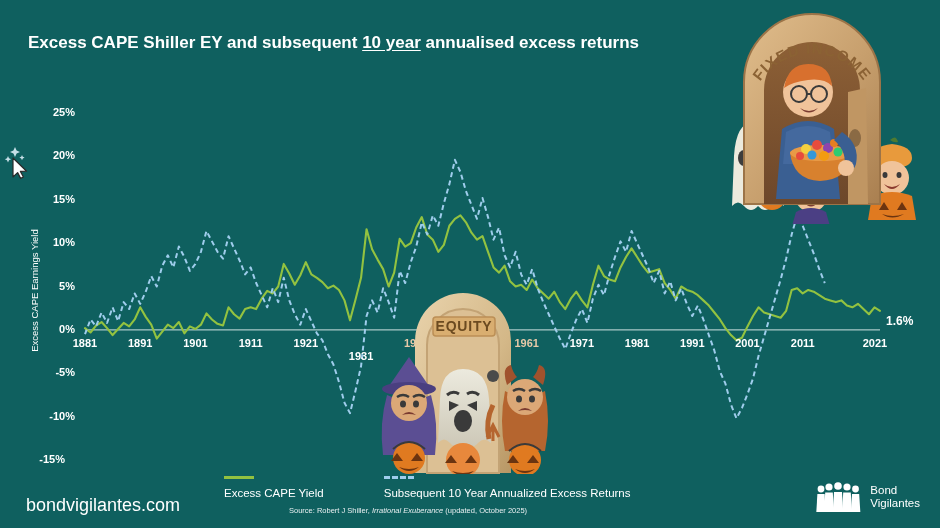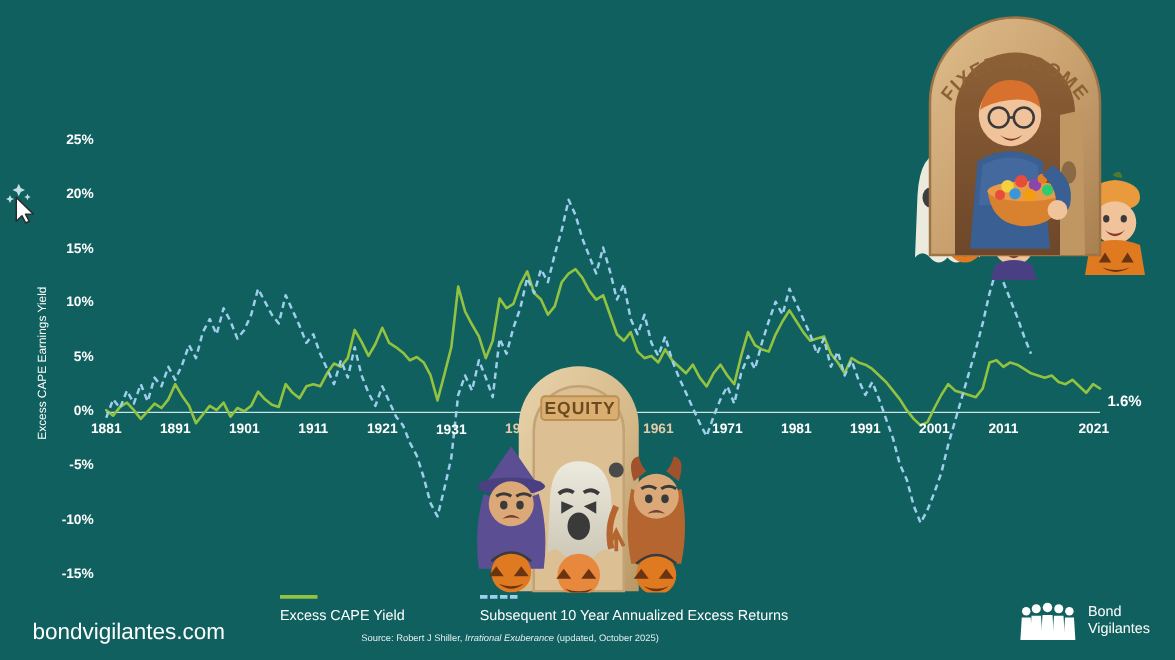--- a/index.html
+++ b/index.html
@@ -121,47 +121,50 @@
   #illo-fixed-income { right: 14px; top: 4px; width: 210px; height: 205px; z-index: 25; }
   #illo-equity { left: 371px; top: 281px; width: 190px; height: 193px; z-index: 30; }
 
   
   #cursor { position: absolute; left: 2px; top: 144px; z-index: 60; }
 </style>
 </head>
 <body>
 
 <div id="title-block">
+  <div id="chart-subtitle">
+    <span>Excess CAPE Shiller EY and subsequent </span><span class="underlined">10 year</span><span> annualised excess returns</span>
+  </div>
 </div>
 
 <div id="plot-wrap">
   <svg id="plot-svg" width="940" height="528">
     <line id="zero-line" x1="85" y1="329.9" x2="880" y2="329.9" stroke="#cfe3e2" stroke-width="1"></line>
     <path id="series-cape" fill="none" stroke="#93c240" stroke-width="2.1" stroke-linejoin="round" stroke-linecap="round" d="M85.00 328.14 L90.52 332.48 L96.04 325.54 L101.56 322.07 L107.08 328.14 L112.60 335.08 L118.13 329.01 L123.65 322.94 L129.17 326.40 L134.69 319.47 L140.21 307.32 L145.73 316.86 L151.25 324.67 L156.77 338.55 L162.29 331.61 L167.81 324.67 L173.33 328.14 L178.85 322.07 L184.38 333.35 L189.90 326.40 L195.42 329.01 L200.94 324.67 L206.46 313.39 L211.98 319.47 L217.50 323.80 L223.02 325.54 L228.54 307.32 L234.06 314.26 L239.58 318.60 L245.10 309.06 L250.63 307.32 L256.15 309.06 L261.67 298.64 L267.19 290.84 L272.71 293.44 L278.23 286.50 L283.75 263.94 L289.27 273.49 L294.79 284.76 L300.31 275.22 L305.83 262.21 L311.35 274.36 L316.88 277.82 L322.40 282.16 L327.92 288.24 L333.44 285.63 L338.96 289.97 L344.48 300.38 L350.00 320.33 L355.52 299.51 L361.04 277.82 L366.56 229.24 L372.08 249.20 L377.60 259.61 L383.13 269.15 L388.65 286.50 L394.17 272.62 L399.69 238.79 L405.21 246.59 L410.73 243.13 L416.25 227.51 L421.77 217.10 L427.29 234.45 L432.81 239.66 L438.33 251.80 L443.85 244.86 L449.38 225.77 L454.90 218.83 L460.42 215.37 L465.94 222.31 L471.46 232.72 L476.98 239.66 L482.50 236.19 L488.02 251.80 L493.54 267.42 L499.06 272.62 L504.58 265.68 L510.10 281.29 L515.63 286.50 L521.15 284.76 L526.67 289.97 L532.19 279.56 L537.71 288.24 L543.23 293.44 L548.75 298.64 L554.27 291.71 L559.79 302.12 L565.31 309.06 L570.83 298.64 L576.35 291.71 L581.88 300.38 L587.40 307.32 L592.92 284.76 L598.44 265.68 L603.96 276.09 L609.48 279.56 L615.00 281.29 L620.52 267.42 L626.04 257.00 L631.56 248.33 L637.08 257.00 L642.60 265.68 L648.13 272.62 L653.65 270.88 L659.17 269.15 L664.69 283.03 L670.21 289.97 L675.73 298.64 L681.25 286.50 L686.77 289.97 L692.29 291.71 L697.81 295.18 L703.33 300.38 L708.85 305.59 L714.38 312.52 L719.90 319.47 L725.42 328.14 L730.94 335.08 L736.46 340.28 L741.98 337.68 L747.50 326.40 L753.02 316.00 L758.54 307.32 L764.06 312.52 L769.58 314.26 L775.10 316.00 L780.63 317.73 L786.15 310.79 L791.67 289.97 L797.19 288.24 L802.71 293.44 L808.23 289.97 L813.75 291.71 L819.27 295.18 L824.79 298.64 L830.31 300.38 L835.83 302.12 L841.35 300.38 L846.88 305.59 L852.40 307.32 L857.92 303.85 L863.44 309.06 L868.96 314.26 L874.48 307.32 L880.00 310.79"></path>
     <path id="series-ret" fill="none" stroke="#9fcdec" stroke-width="2.0" stroke-dasharray="5 3.5" stroke-linejoin="round" stroke-linecap="butt" d="M85.00 334.21 L90.52 319.47 L96.04 326.40 L101.56 312.52 L107.08 322.94 L112.60 307.32 L118.13 321.20 L123.65 302.12 L129.17 309.06 L134.69 293.44 L140.21 303.85 L145.73 291.71 L151.25 276.09 L156.77 286.50 L162.29 265.68 L167.81 255.27 L173.33 267.42 L178.85 246.59 L184.38 257.00 L189.90 270.88 L195.42 263.94 L200.94 251.80 L206.46 230.98 L211.98 241.39 L217.50 251.80 L223.02 258.74 L228.54 236.19 L234.06 248.33 L239.58 260.48 L245.10 274.36 L250.63 267.42 L256.15 283.03 L261.67 295.18 L267.19 307.32 L272.71 288.24 L278.23 302.12 L283.75 277.82 L289.27 300.38 L294.79 314.26 L300.31 324.67 L305.83 309.06 L311.35 321.20 L316.88 333.35 L322.40 340.28 L327.92 354.17 L333.44 364.57 L338.96 381.93 L344.48 402.75 L350.00 413.15 L355.52 390.60 L361.04 366.31 L366.56 316.00 L372.08 300.38 L377.60 312.52 L383.13 288.24 L388.65 302.12 L394.17 317.73 L399.69 270.88 L405.21 283.03 L410.73 262.21 L416.25 246.59 L421.77 222.31 L427.29 234.45 L432.81 215.37 L438.33 225.77 L443.85 203.22 L449.38 184.13 L454.90 159.85 L460.42 171.99 L465.94 191.07 L471.46 204.96 L476.98 218.83 L482.50 198.01 L488.02 217.10 L493.54 239.66 L499.06 227.51 L504.58 255.27 L510.10 267.42 L515.63 251.80 L521.15 274.36 L526.67 284.76 L532.19 269.15 L537.71 288.24 L543.23 302.12 L548.75 314.26 L554.27 326.40 L559.79 338.55 L565.31 348.96 L570.83 333.35 L576.35 319.47 L581.88 309.06 L587.40 322.94 L592.92 298.64 L598.44 284.76 L603.96 295.18 L609.48 274.36 L615.00 257.00 L620.52 241.39 L626.04 251.80 L631.56 230.98 L637.08 243.13 L642.60 255.27 L648.13 267.42 L653.65 283.03 L659.17 270.88 L664.69 293.44 L670.21 281.29 L675.73 300.38 L681.25 288.24 L686.77 303.85 L692.29 316.00 L697.81 305.59 L703.33 319.47 L708.85 335.08 L714.38 350.69 L719.90 371.51 L725.42 383.66 L730.94 404.48 L736.46 418.36 L741.98 407.95 L747.50 394.07 L753.02 378.45 L758.54 355.90 L764.06 336.81 L769.58 317.73 L775.10 298.64 L780.63 279.56 L786.15 258.74 L791.67 234.45 L797.19 215.37 L802.71 225.77 L808.23 239.66 L813.75 253.53 L819.27 269.15 L824.79 283.03"></path>
   </svg>
   <div id="ylabel">Excess CAPE Earnings Yield</div>
   <div id="ytick-layer">
       <div class="tick-label ytick" style="left: 29px; top: 106px;">25%</div>
       <div class="tick-label ytick" style="left: 29px; top: 149.375px;">20%</div>
       <div class="tick-label ytick" style="left: 29px; top: 192.75px;">15%</div>
       <div class="tick-label ytick" style="left: 29px; top: 236.125px;">10%</div>
       <div class="tick-label ytick" style="left: 29px; top: 279.5px;">5%</div>
       <div class="tick-label ytick" style="left: 29px; top: 322.875px;">0%</div>
       <div class="tick-label ytick" style="left: 29px; top: 366.25px;">-5%</div>
       <div class="tick-label ytick" style="left: 29px; top: 409.625px;">-10%</div>
-      <div class="tick-label ytick" style="left: 29px; top: 453px;">-15%</div>
+      <div class="tick-label ytick" style="left: 19px; top: 453px;">-15%</div>
     </div>
   <div id="xtick-layer">
       <div class="tick-label xtick" style="left: 58px; top: 337px;">1881</div>
       <div class="tick-label xtick" style="left: 113.208px; top: 337px;">1891</div>
       <div class="tick-label xtick" style="left: 168.417px; top: 337px;">1901</div>
       <div class="tick-label xtick" style="left: 223.625px; top: 337px;">1911</div>
       <div class="tick-label xtick" style="left: 278.833px; top: 337px;">1921</div>
-      <div class="tick-label xtick" style="left: 334.042px; top: 338px;">1931</div>
+      <div class="tick-label xtick" style="left: 334.042px; top: 350px;">1931</div>
       <div class="tick-label xtick dim" style="left: 389.25px; top: 337px;">1941</div>
       <div class="tick-label xtick dim" style="left: 444.458px; top: 337px;">1951</div>
       <div class="tick-label xtick dim" style="left: 499.667px; top: 337px;">1961</div>
       <div class="tick-label xtick" style="left: 554.875px; top: 337px;">1971</div>
       <div class="tick-label xtick" style="left: 610.083px; top: 337px;">1981</div>
       <div class="tick-label xtick" style="left: 665.292px; top: 337px;">1991</div>
       <div class="tick-label xtick" style="left: 720.5px; top: 337px;">2001</div>
       <div class="tick-label xtick" style="left: 775.708px; top: 337px;">2011</div>
       <div class="tick-label xtick" style="left: 848px; top: 337px;">2021</div>
     </div>

